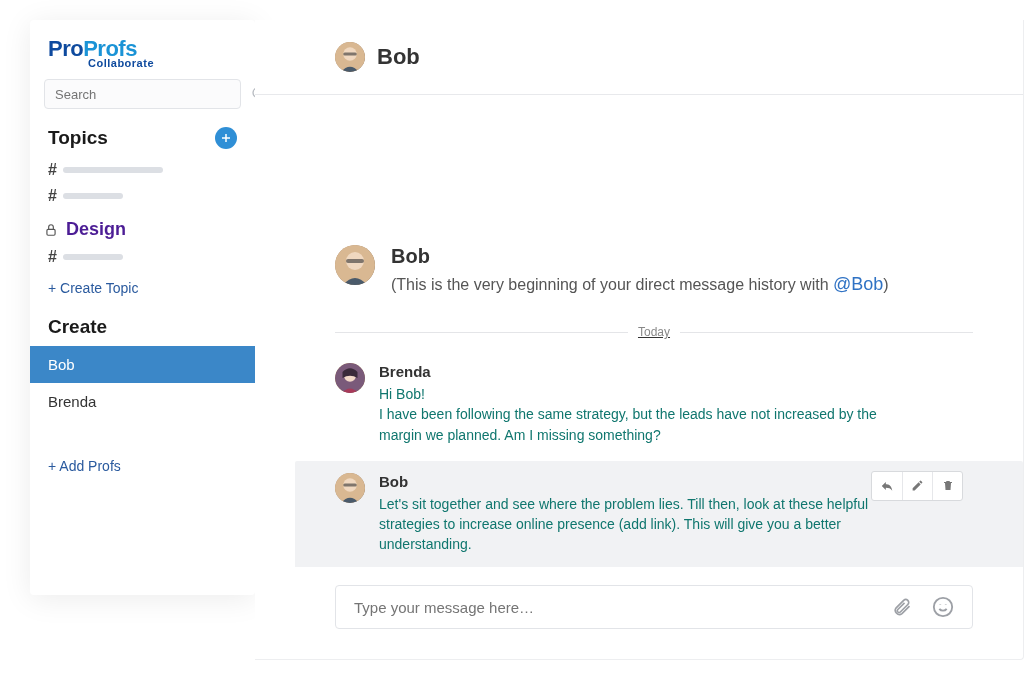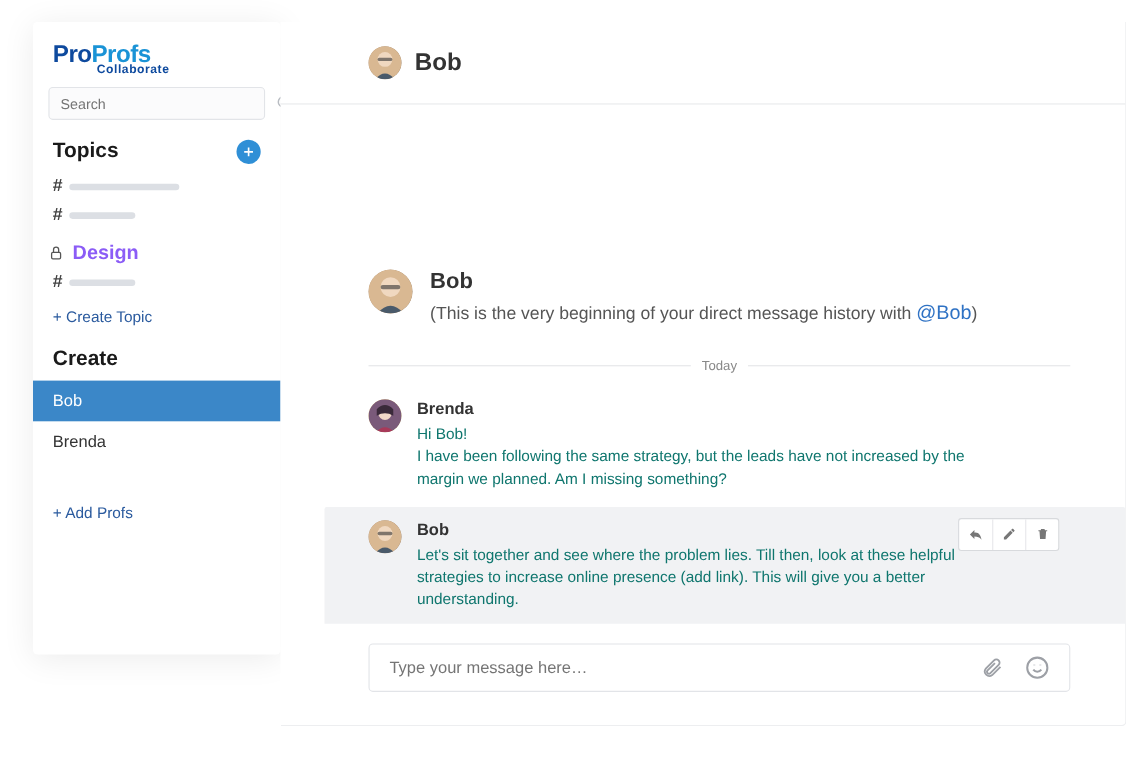--- a/index.html
+++ b/index.html
@@ -93,21 +93,21 @@
   .ph-bar.w2 { width: 60px; }
   .ph-bar.w3 { width: 40px; }
   .ph-bar.w4 { width: 80px; }
   .sub-head {
     display: flex;
     align-items: center;
     gap: 8px;
     padding: 10px 18px 4px 14px;
   }
   .sub-head .lock { color: #555; font-size: 14px; }
-  .sub-head .label { font-size: 18px; font-weight: 600; color: #8b5cf6; }
+  .sub-head .label { font-size: 18px; font-weight: 600; color: #4c1d95; }
   .create-link {
     padding: 10px 18px;
     color: #2a5a9e;
     font-size: 14px;
     cursor: pointer;
   }
   .user-row {
     padding: 10px 18px;
     font-size: 15px;
     color: #333;
@@ -162,20 +162,21 @@
     overflow: hidden;
     position: relative;
   }
   .intro { display: flex; gap: 16px; align-items: flex-start; margin-top: 120px; margin-bottom: 30px;}
   .intro .txt .name { font-size: 20px; font-weight: 700; margin-bottom: 6px; }
   .intro .txt .sub { font-size: 16px; color: #555; text-align: right; }
   .intro .txt .sub .mention { color: #2f72c4; font-size: 18px; }
   .divider {
     display: flex; align-items: center; gap: 10px;
     margin: 10px 0 14px 0;
+    text-decoration: underline;
   }
   .divider .line { flex:1; height:1px; background:#e4e5e8; }
   .divider .label { font-size: 12px; color: #888; }
   .msg {
     display: flex;
     gap: 14px;
     padding: 10px 0;
     align-items: flex-start;
   }
   .msg .avatar { flex-shrink:0; }

